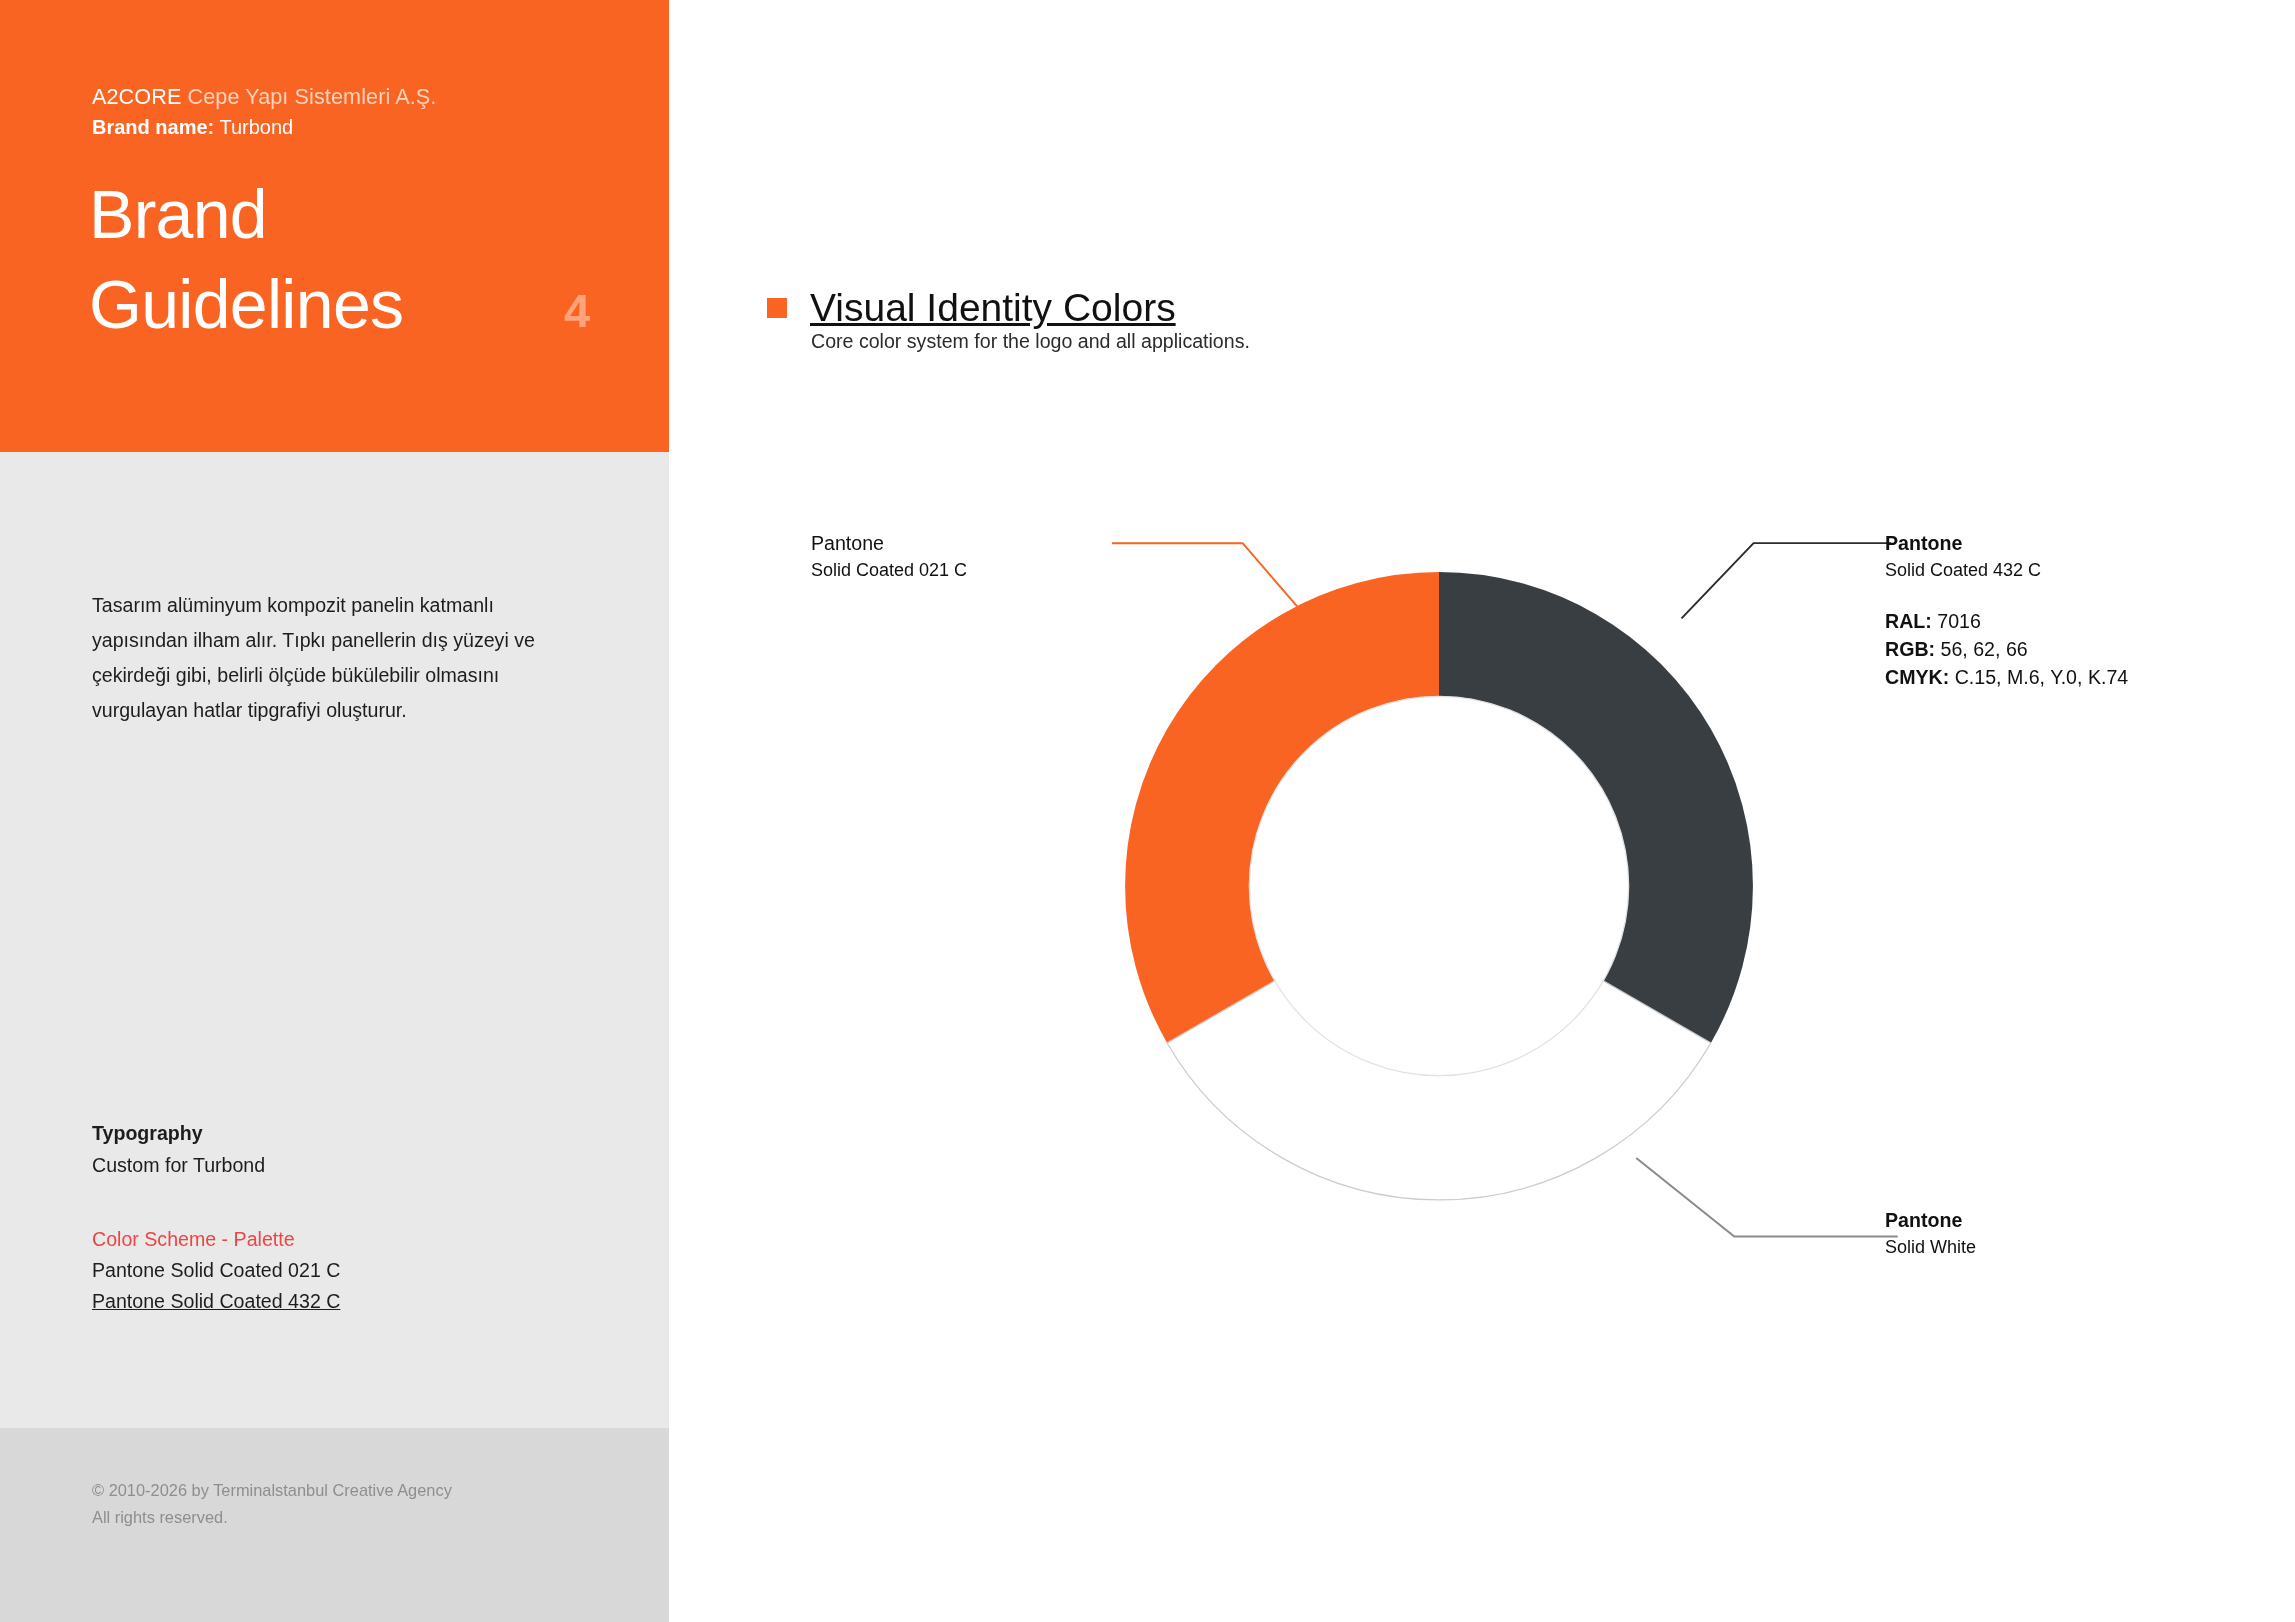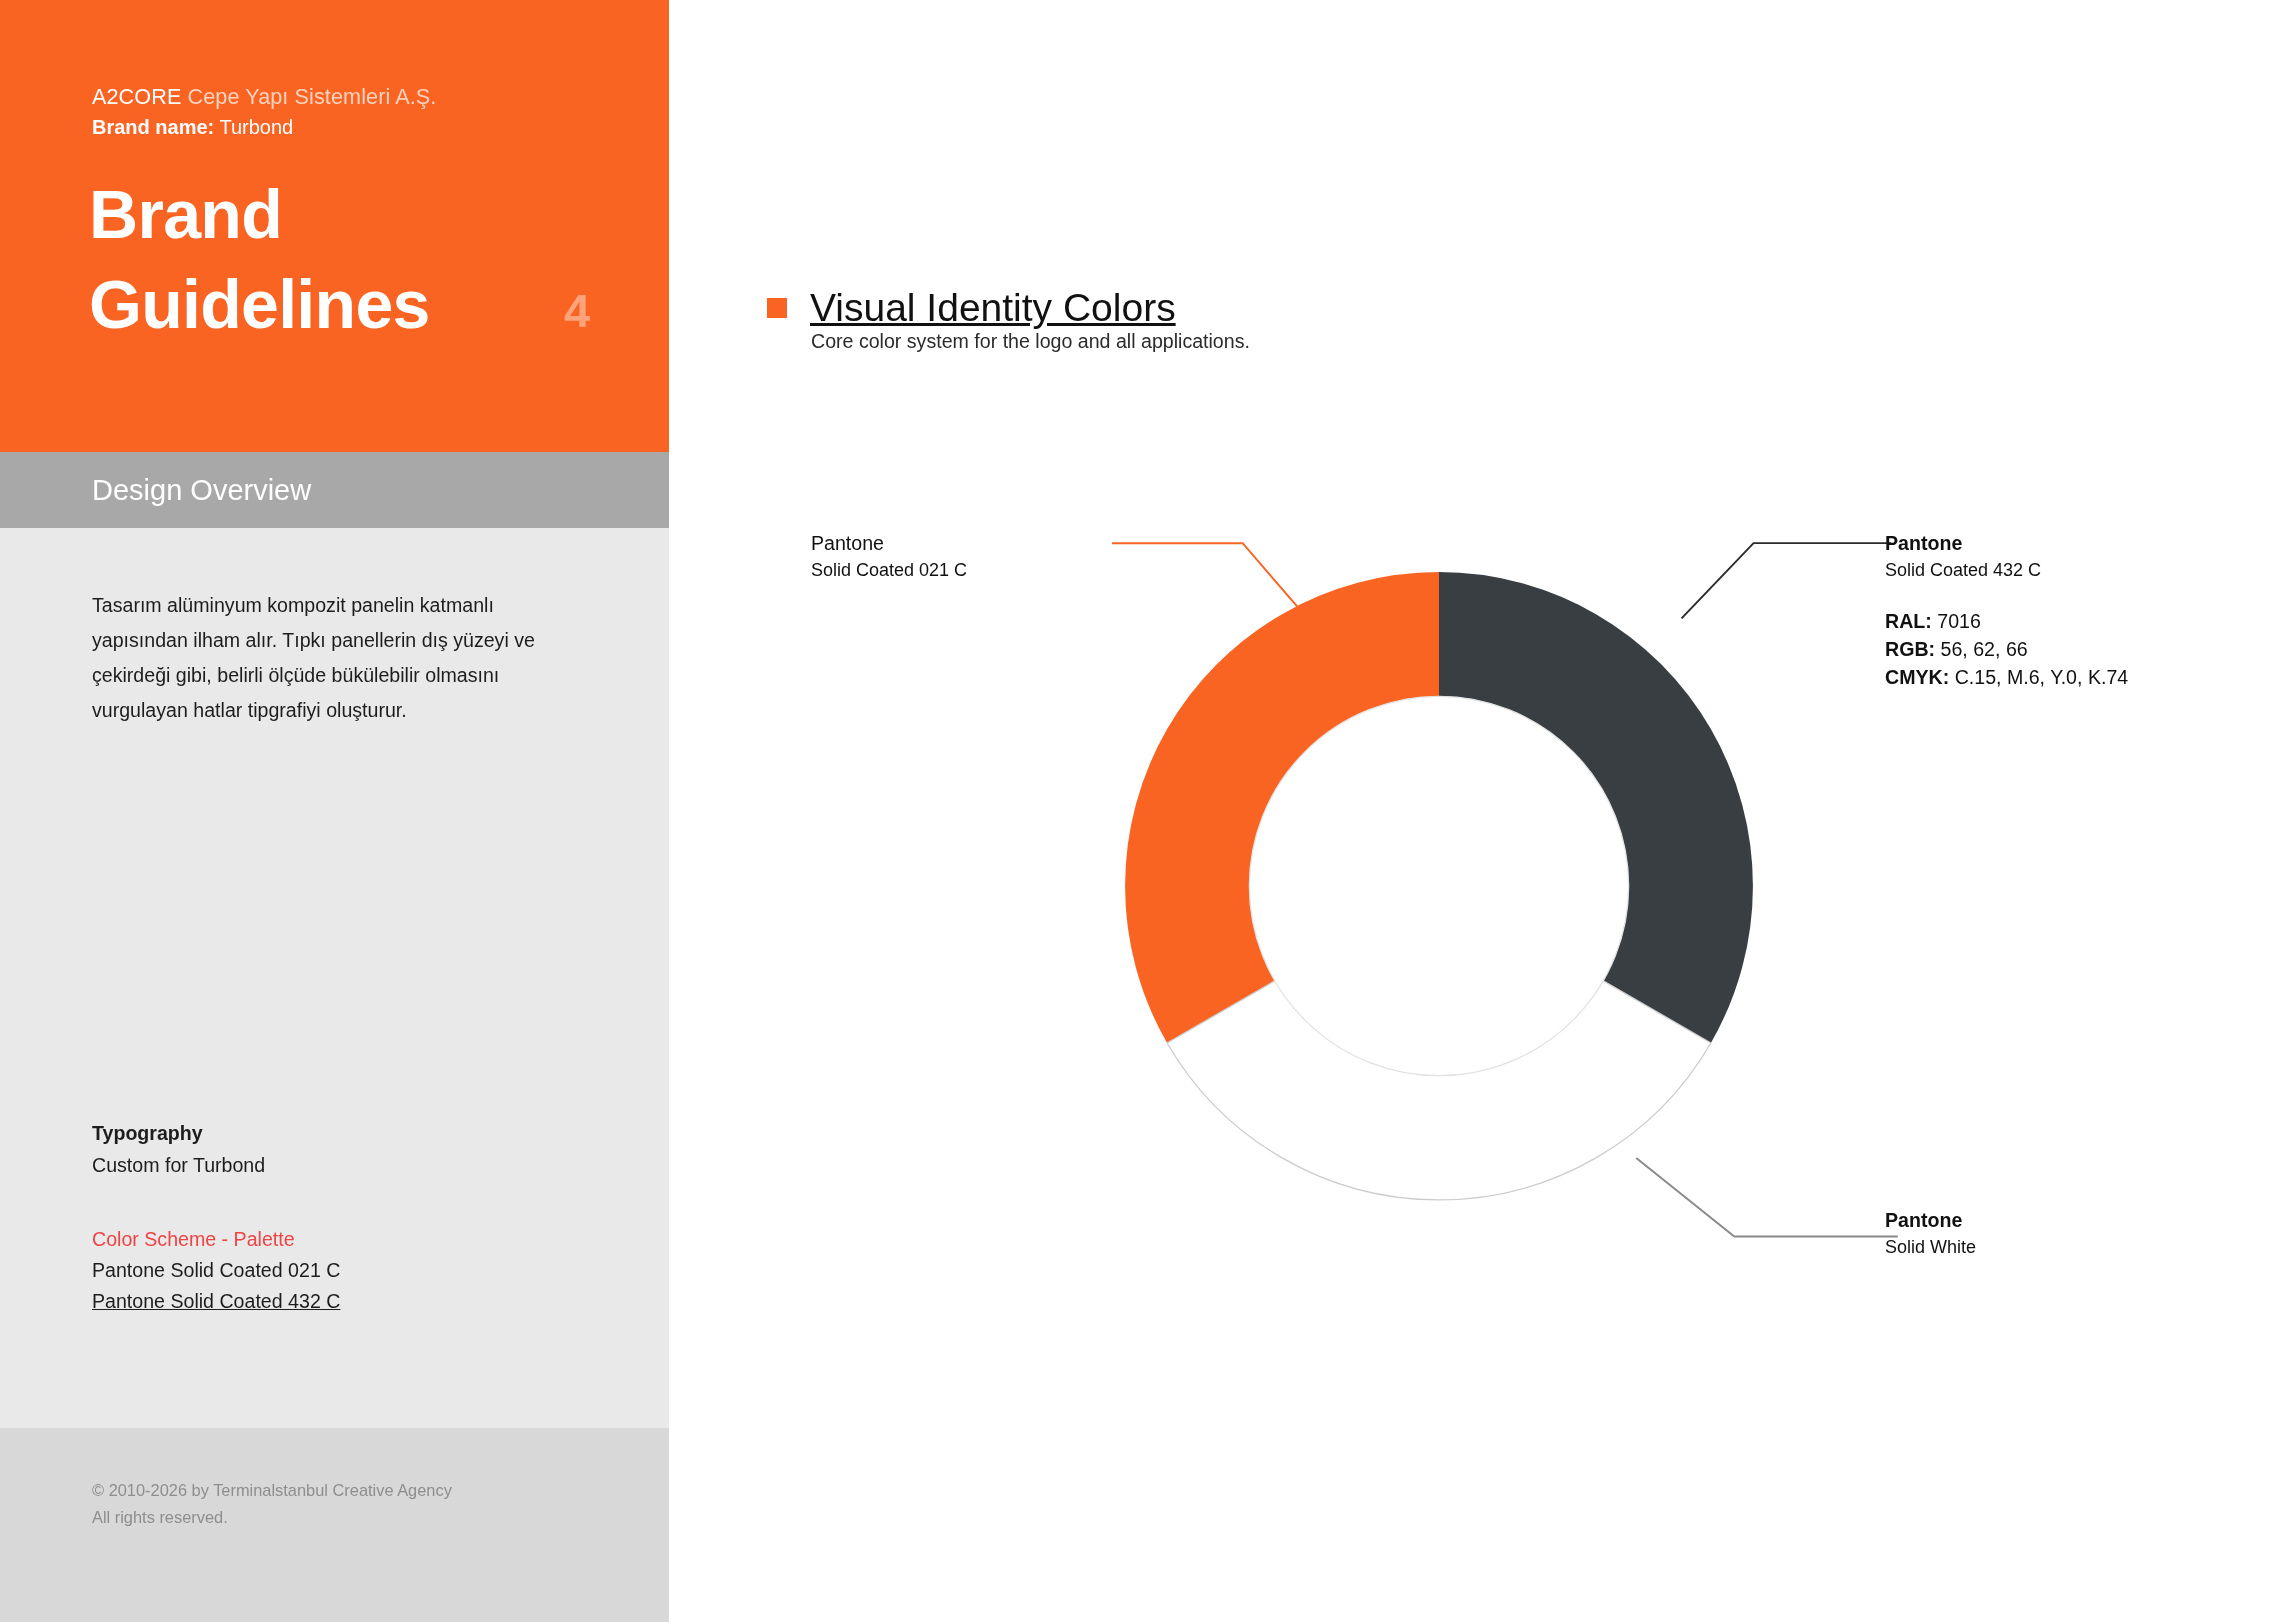--- a/index.html
+++ b/index.html
@@ -47,21 +47,21 @@
     white-space: nowrap;
   }
   .brand-line .lbl { font-weight: bold; }
   .brand-line .val { font-weight: normal; }
   .guide-title {
     position: absolute;
     left: 89px; top: 170px;
     font-size: 68px;
     line-height: 1.32;
     color: #ffffff;
-    font-weight: bold;
+    font-weight: normal;
     letter-spacing: -0.7px;
   }
   .guide-title .l2 { display: block; }
   .page-number {
     position: absolute;
     left: 564px; top: 283px;
     font-size: 47px;
     color: #ffa47a;
     font-weight: bold;
   }
@@ -214,23 +214,20 @@
     <span class="lbl">Brand name:</span><span class="val"> Turbond</span>
   </div>
 
   <div class="guide-title">
     <span>Brand</span>
     <span class="l2">Guidelines</span>
   </div>
 
   <div class="page-number">4</div>
 
-  <div class="overview-bar">
-    <span>Design Overview</span>
-  </div>
 
   <div class="body-text">
     <p>Tasarım alüminyum kompozit panelin katmanlı yapısından ilham alır. Tıpkı panellerin dış yüzeyi ve çekirdeği gibi, belirli ölçüde bükülebilir olmasını vurgulayan hatlar tipgrafiyi oluşturur.</p>
   </div>
 
   <div class="typo-head">Typography</div>
   <div class="typo-val">Custom for Turbond</div>
 
   <div class="scheme-head">Color Scheme - Palette</div>
   <div class="scheme-1">Pantone Solid Coated 021 C</div>

